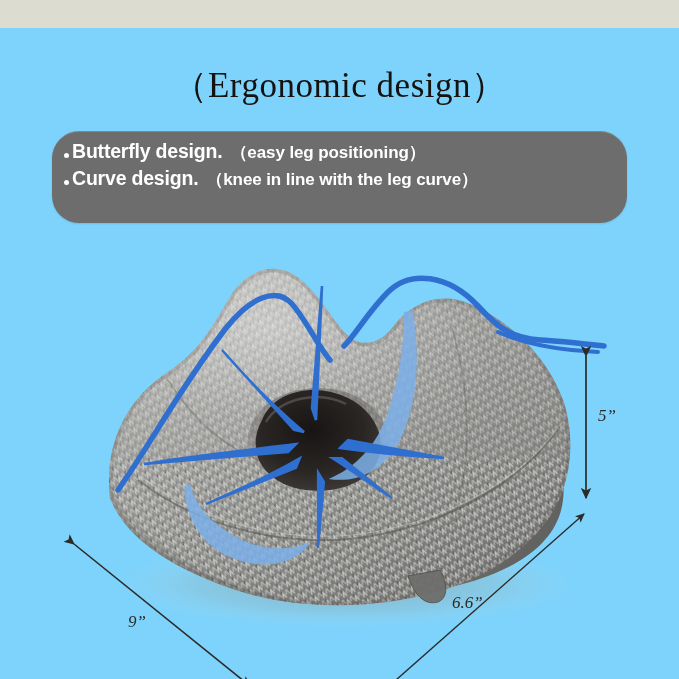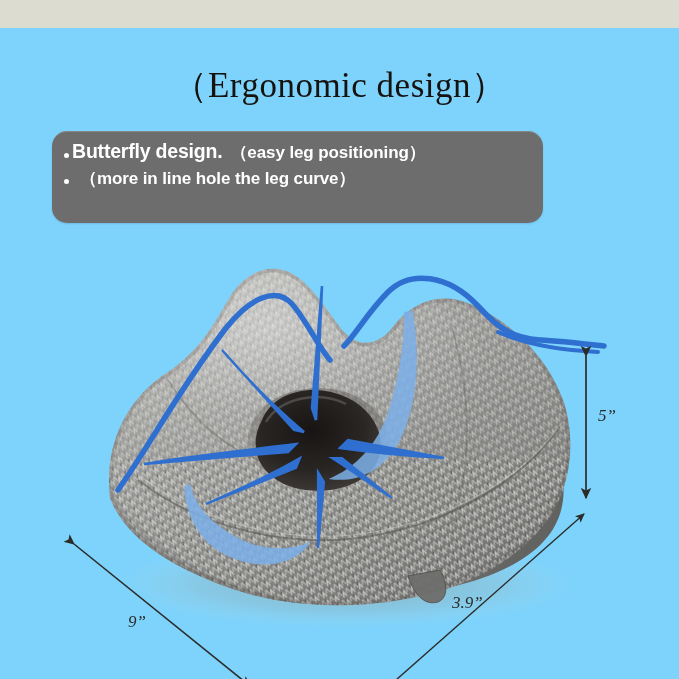--- a/index.html
+++ b/index.html
@@ -34,24 +34,24 @@
     color: #151210;
     letter-spacing: 0.5px;
     white-space: nowrap;
   }
 
   
   #feature-box {
     position: absolute;
     left: 52px;
     top: 103px;
-    width: 491px;
+    width: 575px;
     height: 92px;
     background: #6d6d6d;
-    border-radius: 15px;
+    border-radius: 27px;
     box-shadow: inset 0 1px 0 rgba(255,255,255,0.18),
                 0 1px 2px rgba(0,0,0,0.12);
     box-sizing: border-box;
     padding: 9px 0 0 12px;
   }
   .feature-line {
     display: flex;
     align-items: baseline;
     height: 27px;
     white-space: nowrap;
@@ -112,21 +112,22 @@
 
     <div class="feature-line">
       <span class="bullet-dot"></span>
       <span class="feature-main">Butterfly design.</span>
       <span class="feature-sub">（easy leg positioning）</span>
     </div>
 
 
     <div class="feature-line">
       <span class="bullet-dot"></span>
-      <span class="feature-sub">（more in line hole the leg curve）</span>
+      <span class="feature-main">Curve design.</span>
+      <span class="feature-sub">（knee in line with the leg curve）</span>
     </div>
 
   </div>
 
   <svg id="artwork" viewBox="0 0 679 679">
     <defs>
 
       <linearGradient id="foamTop" x1="0.15" y1="0" x2="0.85" y2="1">
         <stop offset="0%" stop-color="#b9b9b6"></stop>
         <stop offset="35%" stop-color="#9d9d9b"></stop>
@@ -321,16 +322,16 @@
 
       <line x1="586" y1="328" x2="586" y2="470" stroke="#2b2b28" stroke-width="1.7" marker-start="url(#arrTail)" marker-end="url(#arrHead)"></line>
 
       <line x1="396" y1="652" x2="584" y2="486" stroke="#2b2b28" stroke-width="1.4" marker-end="url(#arrHead)"></line>
 
       <line x1="74" y1="516" x2="250" y2="658" stroke="#2b2b28" stroke-width="1.6" marker-start="url(#arrTail)" marker-end="url(#arrHead)"></line>
     </g>
   </svg>
 
   <div class="dim-label" id="dim-height-label">5”</div>
-  <div class="dim-label" id="dim-depth-label">3.9”</div>
+  <div class="dim-label" id="dim-depth-label">6.6”</div>
   <div class="dim-label" id="dim-width-label">9”</div>
 
 </div>
 
 </body></html>

